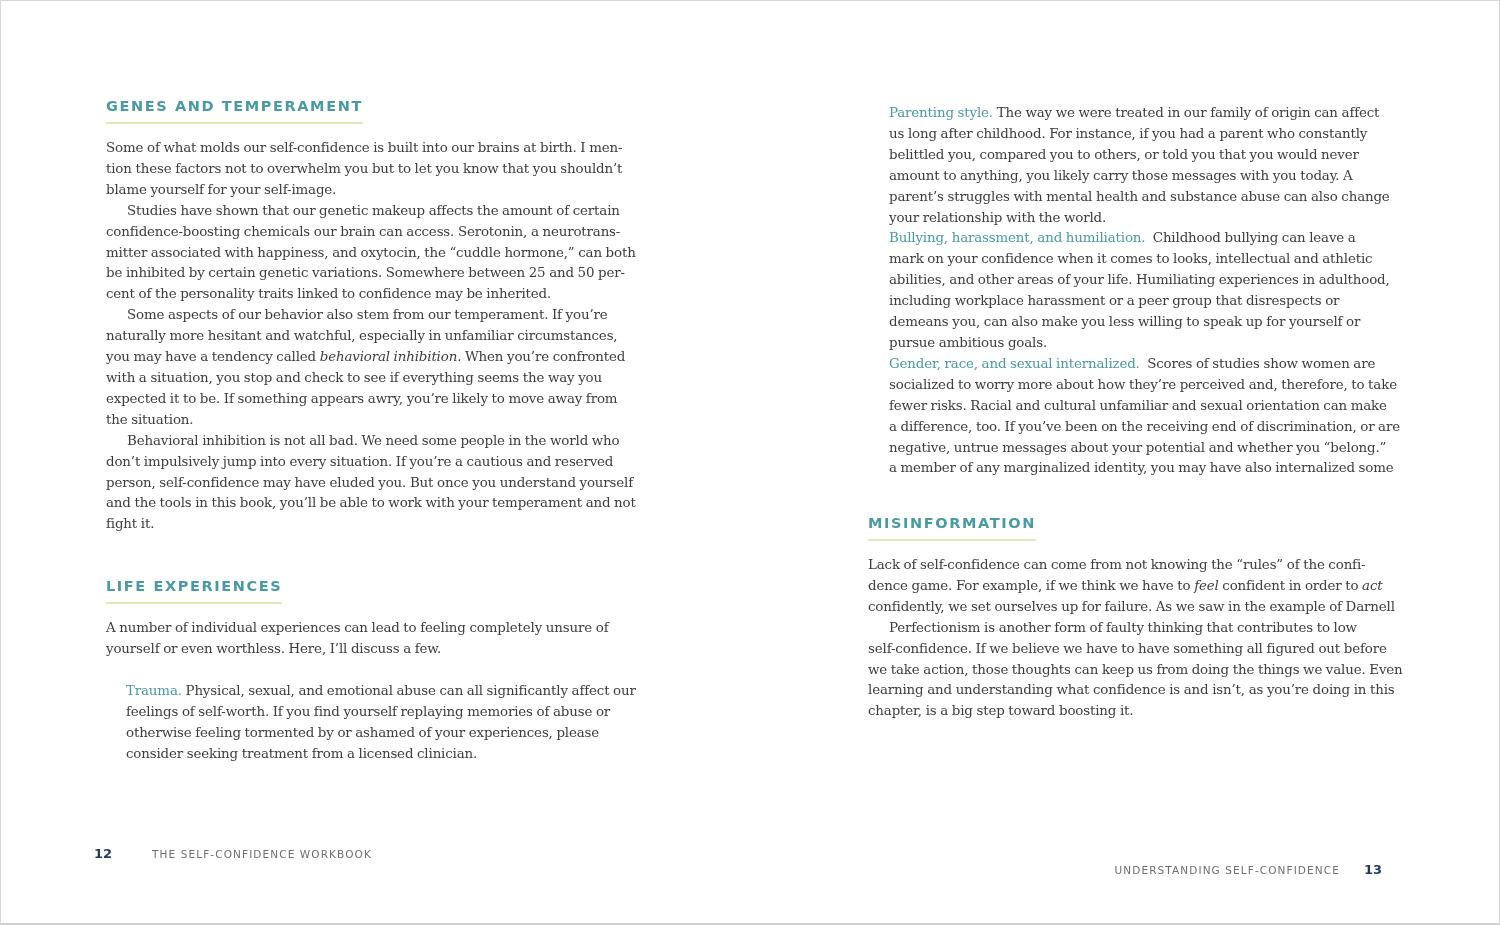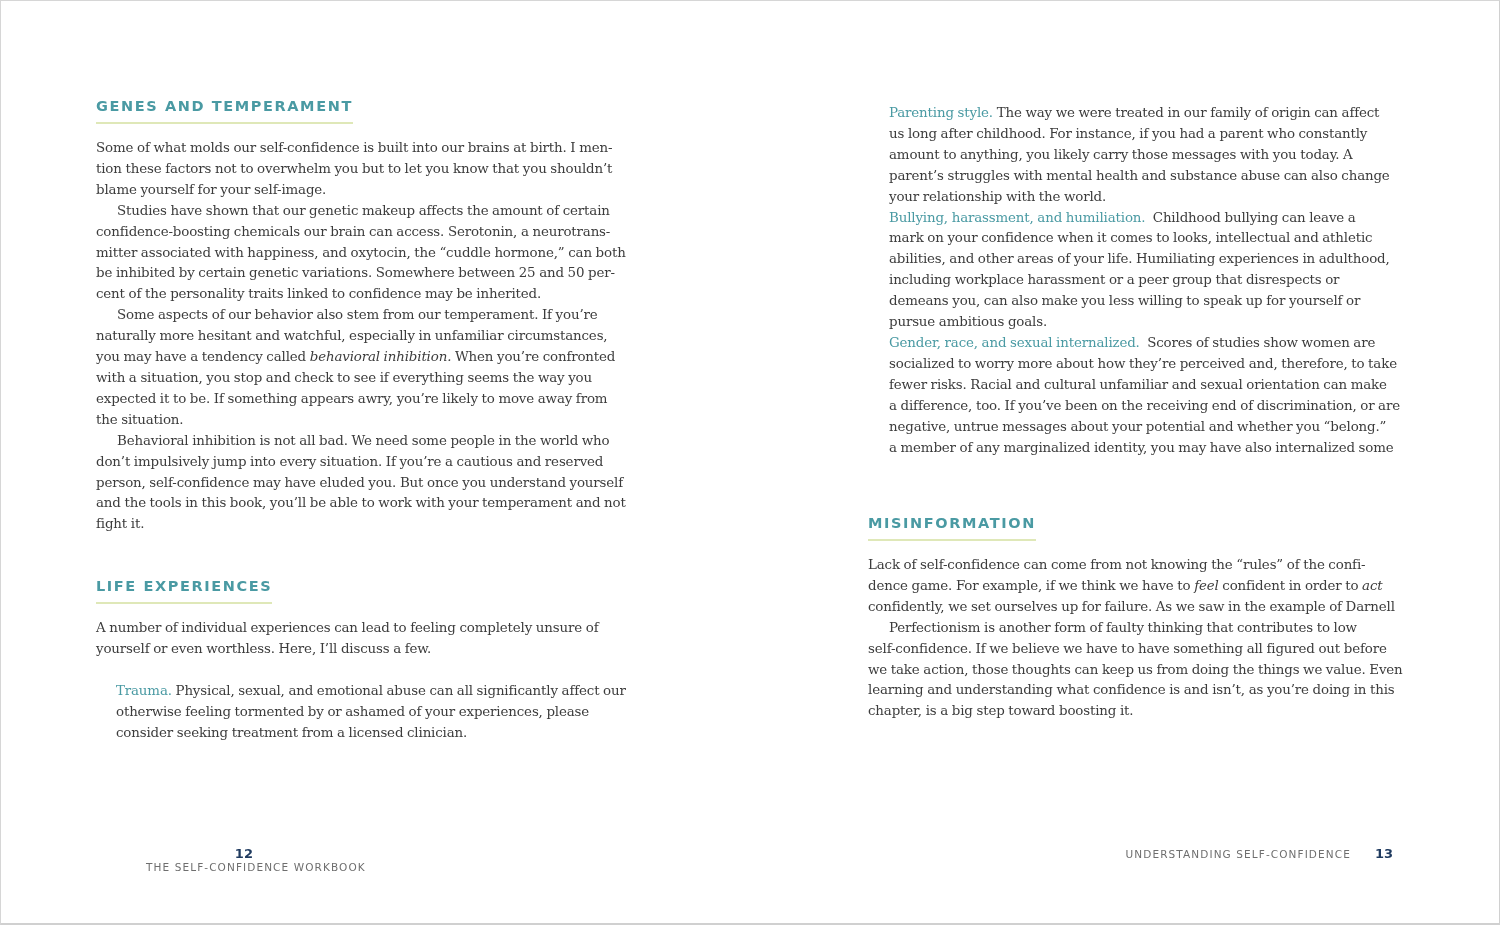--- a/index.html
+++ b/index.html
@@ -7,21 +7,21 @@
     width: 1500px; height: 925px; position: relative; overflow: hidden;
     font-family: "DejaVu Serif", "Liberation Serif", serif;
     color: #3c3c3c;
   }
   .frame {
     position: absolute; left: 0; top: 0; width: 1498px; height: 922px;
     border-top: 1px solid #d6d6d6; border-left: 1px solid #d6d6d6;
     border-right: 2px solid #d0d0d0; border-bottom: 3px solid #d0d0d0;
   }
   .col { position: absolute; }
-  .col-left { left: 96px; top: 96px; width: 530px; }
+  .col-left { left: 106px; top: 96px; width: 530px; }
   .col-right-a { left: 889px; top: 103px; width: 510px; }
   .col-right-b { left: 868px; top: 513px; width: 530px; }
 
   .heading {
     display: inline-block;
     font-family: "DejaVu Sans", "Liberation Sans", sans-serif;
     font-size: 14.5px; letter-spacing: 1.6px; color: #4a9aa3;
     padding-bottom: 6px; border-bottom: 2px solid #dfe8b8;
     line-height: 20px; margin: 0;
   }
@@ -35,25 +35,25 @@
   .gap-h { height: 14px; }
   .gap-sec { height: 41px; }
   .gap-list { height: 21px; }
   .list { padding-left: 20px; }
 
   .footer {
     position: absolute; top: 846px;
     font-family: "DejaVu Sans", "Liberation Sans", sans-serif;
     display: flex; align-items: center;
   }
-  .footer-left { left: 122px; flex-direction: column; }
-  .footer-right { right: 107px; }
+  .footer-left { left: 94px; }
+  .footer-right { right: 118px; margin-top: 16px; }
   .page-num { font-size: 13px; font-weight: bold; color: #1f3a5f; }
   .running-head { font-size: 10.5px; letter-spacing: 1.1px; color: #6e6e6e; }
-  .footer-left .running-head { margin-left: 24px; }
+  .footer-left .running-head { margin-left: 40px; }
   .footer-right .running-head { margin-right: 24px; }
 </style>
 </head>
 <body>
 
 <div class="frame"></div>
 
 <div class="col col-left">
   <h2 class="heading">GENES AND TEMPERAMENT</h2>
   <div class="gap-h"></div>
@@ -88,29 +88,31 @@
   <div class="gap-sec"></div>
   <h2 class="heading">LIFE EXPERIENCES</h2>
   <div class="gap-h"></div>
   <p class="para">
     <span class="line">A number of individual experiences can lead to feeling completely unsure of</span>
     <span class="line">yourself or even worthless. Here, I’ll discuss a few.</span>
   </p>
   <div class="gap-list"></div>
   <p class="para list">
     <span class="line"><span class="term">Trauma.</span><span> Physical, sexual, and emotional abuse can all significantly affect our</span></span>
+    <span class="line">feelings of self-worth. If you find yourself replaying memories of abuse or</span>
     <span class="line">otherwise feeling tormented by or ashamed of your experiences, please</span>
     <span class="line">consider seeking treatment from a licensed clinician.</span>
   </p>
 </div>
 
 <div class="col col-right-a">
   <p class="para">
     <span class="line"><span class="term">Parenting style.</span><span> The way we were treated in our family of origin can affect</span></span>
     <span class="line">us long after childhood. For instance, if you had a parent who constantly</span>
+    <span class="line">belittled you, compared you to others, or told you that you would never</span>
     <span class="line">amount to anything, you likely carry those messages with you today. A</span>
     <span class="line">parent’s struggles with mental health and substance abuse can also change</span>
     <span class="line">your relationship with the world.</span>
   </p>
   <p class="para">
     <span class="line" style="white-space:pre"><span class="term">Bullying, harassment, and humiliation.</span><span>  Childhood bullying can leave a</span></span>
     <span class="line">mark on your confidence when it comes to looks, intellectual and athletic</span>
     <span class="line">abilities, and other areas of your life. Humiliating experiences in adulthood,</span>
     <span class="line">including workplace harassment or a peer group that disrespects or</span>
     <span class="line">demeans you, can also make you less willing to speak up for yourself or</span>

